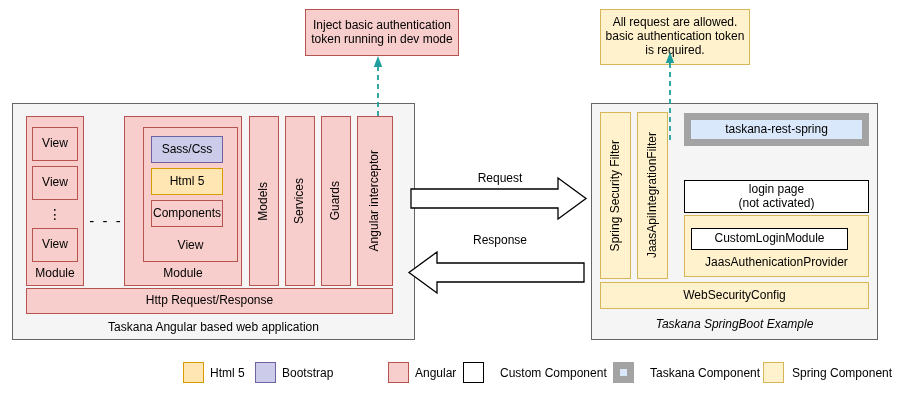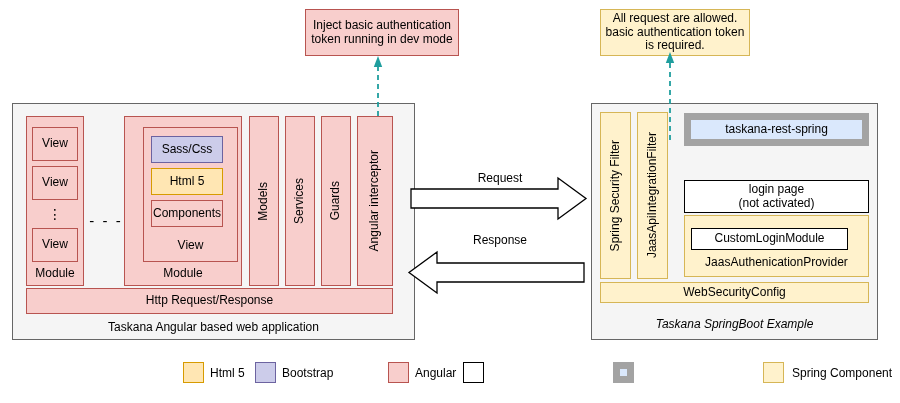--- a/index.html
+++ b/index.html
@@ -30,21 +30,21 @@
   .legend-item{display:flex;align-items:center;gap:6px;}
   .legend-txt{font-size:12px;white-space:nowrap;}
 </style>
 </head>
 <body>
 
 <div class="abs ctr angular lbl" style="left:305px;top:9px;width:154px;height:47px;padding:2px 4px;">
   <span>Inject basic authentication token running in dev mode</span>
 </div>
 
-<div class="abs ctr spring lbl" style="left:600px;top:9px;width:150px;height:47px;padding:2px 4px;text-align:center;">
+<div class="abs ctr spring lbl" style="left:600px;top:9px;width:150px;height:56px;padding:2px 4px;text-align:center;">
   <span>All request are allowed. basic authentication token is required.</span>
 </div>
 
 <div class="abs panel" style="left:12px;top:103px;width:403px;height:237px;"></div>
 
 <div class="abs angular" style="left:26px;top:116px;width:58px;height:170px;"></div>
 <div class="abs ctr angular lbl" style="left:32px;top:127px;width:46px;height:34px;">
   <span>View</span>
 </div>
 <div class="abs ctr angular lbl" style="left:32px;top:166px;width:46px;height:34px;">
@@ -121,21 +121,21 @@
 </div>
 
 <div class="abs spring" style="left:684px;top:215px;width:185px;height:62px;"></div>
 <div class="abs ctr custom lbl" style="left:691px;top:228px;width:157px;height:22px;">
   <span>CustomLoginModule</span>
 </div>
 <div class="abs ctr lbl" style="left:684px;top:253px;width:185px;height:20px;">
   <span>JaasAuthenicationProvider</span>
 </div>
 
-<div class="abs ctr spring lbl" style="left:600px;top:282px;width:269px;height:21px;">
+<div class="abs ctr spring lbl" style="left:600px;top:282px;width:269px;height:27px;">
   <span>WebSecurityConfig</span>
 </div>
 <div class="abs ctr lbl" style="left:591px;top:315px;width:287px;height:20px;font-style:italic;">
   <span>Taskana SpringBoot Example</span>
 </div>
 
 <svg class="overlay" viewBox="0 0 900 403">
 
   <g>
     <line x1="378" y1="116" x2="378" y2="66" stroke="#1f9e9e" stroke-width="1.8" stroke-dasharray="5,4"></line>
@@ -170,20 +170,22 @@
 <div class="abs legend-item" style="left:255px;top:362px;">
   <span class="legend-sw bootstrap"></span>
   <span class="legend-txt">Bootstrap</span>
 </div>
 <div class="abs legend-item" style="left:348px;top:362px;padding-left:40px;">
   <span class="legend-sw angular"></span>
   <span class="legend-txt">Angular</span>
 </div>
 <div class="abs legend-item" style="left:463px;top:362px;gap:16px;">
   <span class="legend-sw custom"></span>
+  <span class="legend-txt">Custom Component</span>
 </div>
 <div class="abs legend-item" style="left:613px;top:362px;gap:16px;">
   <span class="legend-sw taskana"></span>
+  <span class="legend-txt">Taskana Component</span>
 </div>
 <div class="abs legend-item" style="left:763px;top:362px;gap:8px;">
   <span class="legend-sw spring"></span>
   <span class="legend-txt">Spring Component</span>
 </div>
 
 </body></html>

